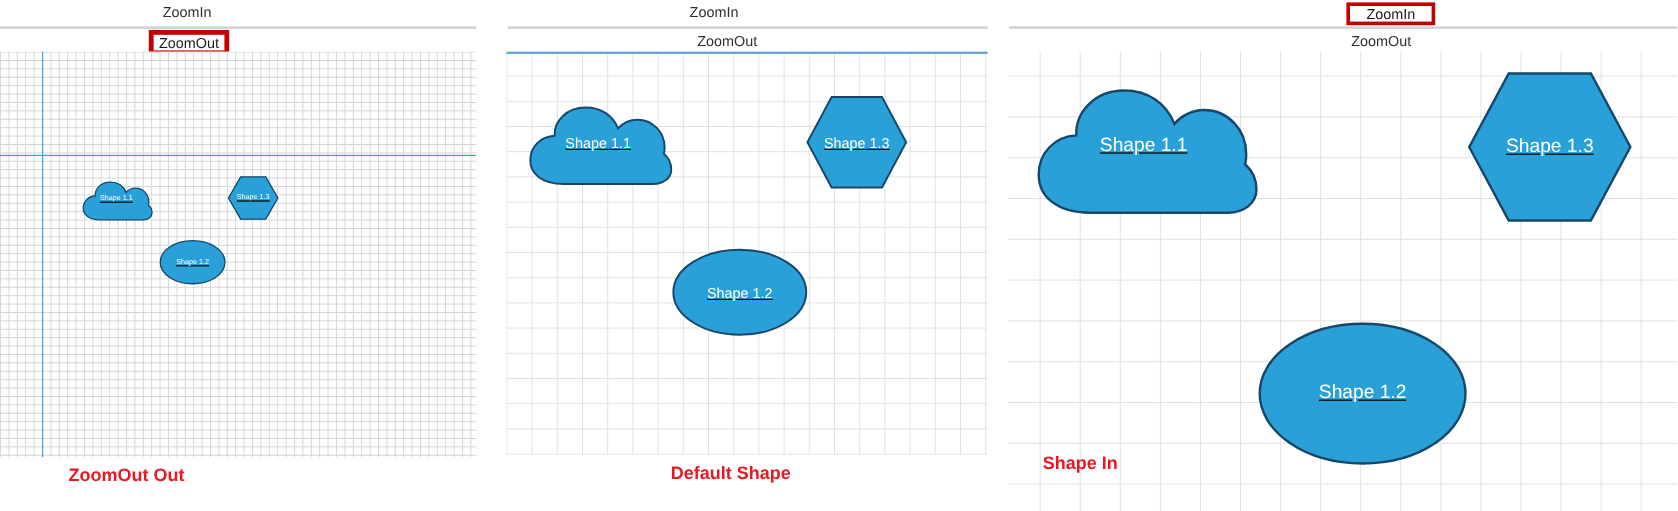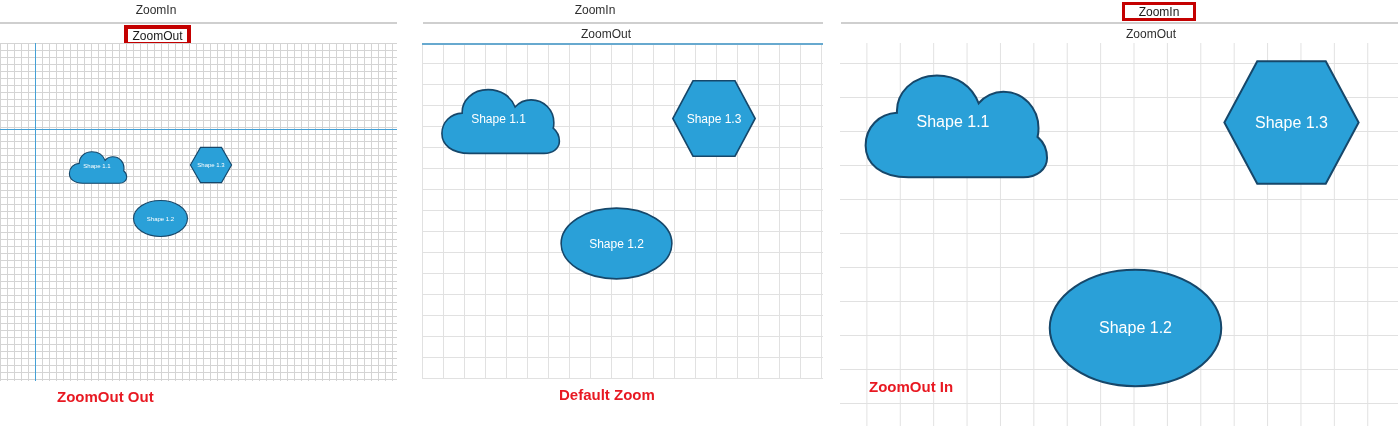--- a/index.html
+++ b/index.html
@@ -31,21 +31,21 @@
                      linear-gradient(to bottom,var(--grid-line) 1px,transparent 1px);}
   .grid.dense{background-image:linear-gradient(to right,var(--grid-line-dense) 1px,transparent 1px),
                      linear-gradient(to bottom,var(--grid-line-dense) 1px,transparent 1px);
     background-size:7px 7px;}
   .grid.mid{background-size:21px 21px;background-position:0px 18px;}
   .grid.big{background-size:33.4px 34px;background-position:-7px 20px;}
 
   .blue-line{position:absolute;background:var(--accent-blue);}
   .blue-top{position:absolute;height:2px;background:#67a9cf;}
 
-  .shape{position:absolute;display:flex;align-items:center;justify-content:center;}
+  .shape{position:absolute;display:flex;align-items:center;justify-content:center;text-decoration:underline;}
   .shape svg{position:absolute;inset:0;width:100%;height:100%;overflow:visible;}
   .shape svg .geom{fill:var(--shape-fill);stroke:var(--shape-stroke);
     vector-effect:non-scaling-stroke;}
   .p1 .geom{stroke-width:1.1px;}
   .p2 .geom{stroke-width:1.6px;}
   .p3 .geom{stroke-width:2px;}
   .shape-label{position:relative;color:#fff;white-space:nowrap;z-index:2;}
   .p1 .shape-label{font-size:6px;}
   .p2 .shape-label{font-size:12px;}
   .p3 .shape-label{font-size:16px;}
@@ -108,21 +108,21 @@
     </svg>
     <span class="shape-label">Shape 1.3</span>
   </div>
   <div class="shape p2" style="left:560px;top:207px;width:113px;height:73px;">
     <svg viewBox="0 0 100 100" preserveAspectRatio="none">
       <ellipse class="geom" cx="50" cy="50" rx="49" ry="48.5"></ellipse>
     </svg>
     <span class="shape-label">Shape 1.2</span>
   </div>
 
-  <div class="caption" style="left:559px;top:386px;">Default Zoom</div>
+  <div class="caption" style="left:559px;top:386px;">Default Shape</div>
 
   <div class="divider" style="left:841px;top:22px;width:557px;"></div>
   <div class="hbox" style="left:1122px;top:2px;width:74px;height:19px;border-width:3px;">
     <span class="hdr-in">ZoomIn</span>
   </div>
   <div class="hdr" style="left:1091px;top:25px;">ZoomOut</div>
 
   <div class="grid big p3" style="left:840px;top:43px;width:558px;height:383px;"></div>
 
   <div class="shape p3" style="left:858px;top:60px;width:190px;height:123px;">
@@ -137,15 +137,15 @@
     </svg>
     <span class="shape-label">Shape 1.3</span>
   </div>
   <div class="shape p3" style="left:1048px;top:268px;width:175px;height:120px;">
     <svg viewBox="0 0 100 100" preserveAspectRatio="none">
       <ellipse class="geom" cx="50" cy="50" rx="49" ry="48.5"></ellipse>
     </svg>
     <span class="shape-label">Shape 1.2</span>
   </div>
 
-  <div class="caption" style="left:869px;top:378px;">ZoomOut In</div>
+  <div class="caption" style="left:869px;top:378px;">Shape In</div>
 
 </div>
 
 </body></html>

